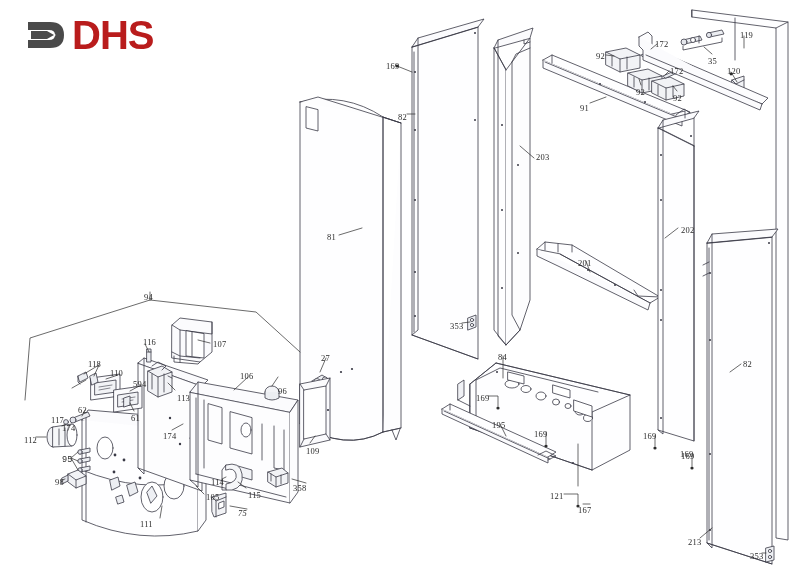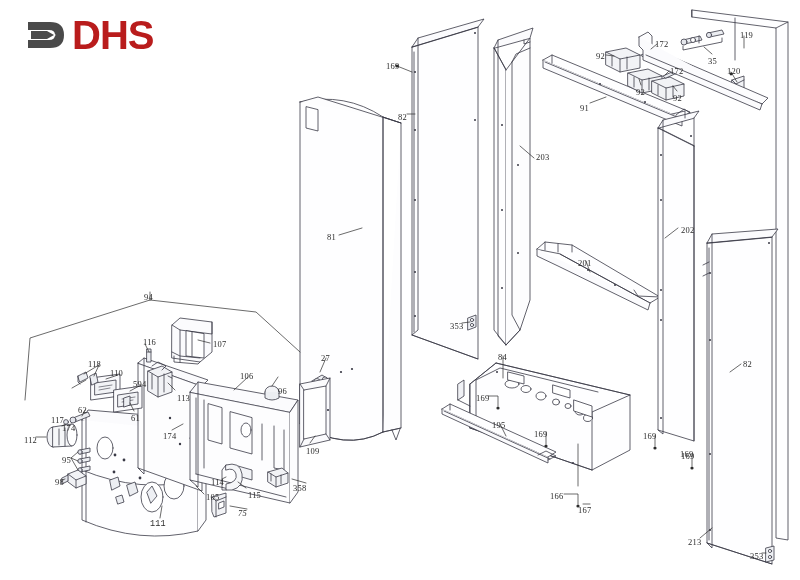--- a/index.html
+++ b/index.html
@@ -517,21 +517,21 @@
       <div class="callout" style="left: 398px; top: 113px;">82</div>
       <div class="callout" style="left: 327px; top: 233px;">81</div>
       <div class="callout" style="left: 536px; top: 153px;">203</div>
       <div class="callout" style="left: 450px; top: 322px;">353</div>
       <div class="callout" style="left: 321px; top: 354px;">27</div>
       <div class="callout" style="left: 578px; top: 259px;">201</div>
       <div class="callout" style="left: 498px; top: 353px;">84</div>
       <div class="callout" style="left: 476px; top: 394px;">169</div>
       <div class="callout" style="left: 492px; top: 421px;">195</div>
       <div class="callout" style="left: 534px; top: 430px;">169</div>
-      <div class="callout" style="left: 550px; top: 492px;">166</div>
+      <div class="callout" style="left: 550px; top: 492px;">121</div>
       <div class="callout" style="left: 578px; top: 506px;">167</div>
       <div class="callout" style="left: 643px; top: 432px;">169</div>
       <div class="callout" style="left: 681px; top: 452px;">169</div>
       <div class="callout" style="left: 596px; top: 52px;">92</div>
       <div class="callout" style="left: 655px; top: 40px;">172</div>
       <div class="callout" style="left: 670px; top: 67px;">172</div>
       <div class="callout" style="left: 636px; top: 88px;">92</div>
       <div class="callout" style="left: 673px; top: 94px;">92</div>
       <div class="callout" style="left: 580px; top: 104px;">91</div>
       <div class="callout" style="left: 740px; top: 31px;">119</div>
@@ -549,25 +549,25 @@
       <div class="callout" style="left: 51px; top: 388px; margin-top: 28px;">117</div>
       <div class="callout" style="left: 110px; top: 369px;">110</div>
       <div class="callout" style="left: 133px; top: 380px;">594</div>
       <div class="callout" style="left: 177px; top: 394px;">113</div>
       <div class="callout" style="left: 240px; top: 372px;">106</div>
       <div class="callout" style="left: 278px; top: 371px; margin-top: 16px;">96</div>
       <div class="callout" style="left: 306px; top: 447px;">109</div>
       <div class="callout" style="left: 78px; top: 406px;">62</div>
       <div class="callout" style="left: 51px; top: 424px; margin-left: 11px;">174</div>
       <div class="callout" style="left: 24px; top: 436px;">112</div>
-      <div class="callout" style="left: 62px; top: 456px;">95</div>
+      <div class="callout" style="left: 62px; top: 456px; font-family: Liberation Mono, monospace;">95</div>
       <div class="callout" style="left: 55px; top: 478px;">98</div>
       <div class="callout" style="left: 131px; top: 414px;">61</div>
       <div class="callout" style="left: 163px; top: 432px;">174</div>
       <div class="callout" style="left: 206px; top: 493px;">105</div>
-      <div class="callout" style="left: 150px; top: 520px; font-family: Liberation Mono, monospace;">111</div>
+      <div class="callout" style="left: 140px; top: 520px;">111</div>
       <div class="callout" style="left: 211px; top: 478px;">114</div>
       <div class="callout" style="left: 248px; top: 491px;">115</div>
       <div class="callout" style="left: 293px; top: 484px;">358</div>
       <div class="callout" style="left: 238px; top: 509px; font-style: italic;">75</div>
     </div>
 
 </div>
 
 </body></html>

